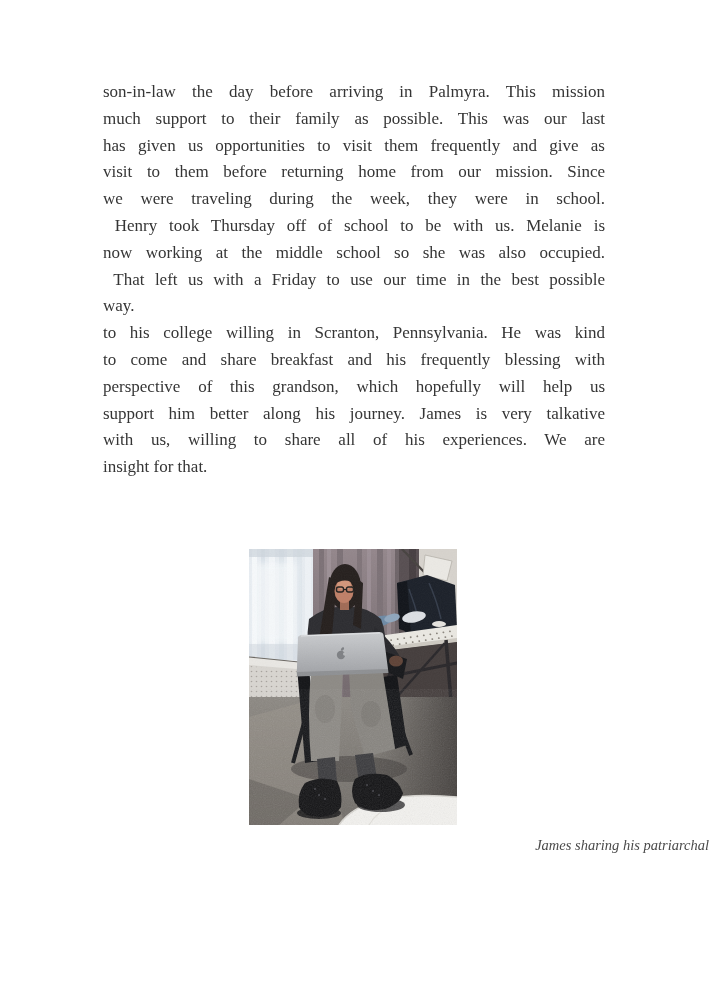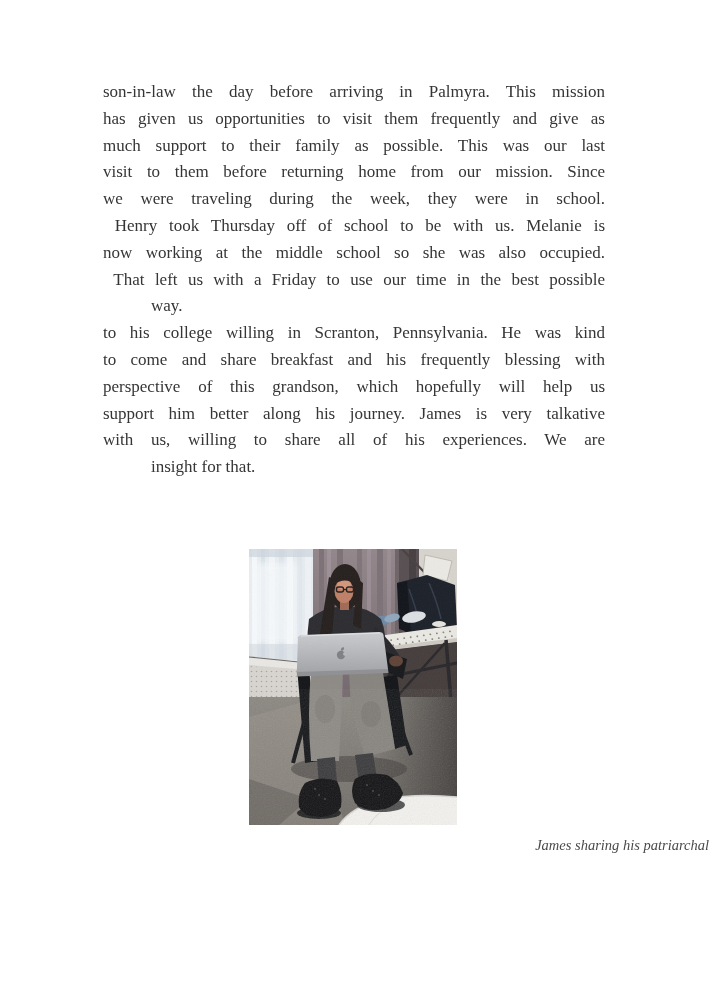--- a/index.html
+++ b/index.html
@@ -23,21 +23,20 @@
     color: #353535;
   }
   .tline {
     text-align: justify;
     text-align-last: justify;
     height: 26.8px;
     white-space: normal;
   }
   .tline-last {
     text-align-last: left;
-    margin-left: 48px;
   }
   .photo-figure {
     position: absolute;
     left: 249px;
     top: 549px;
     width: 208px;
     height: 276px;
   }
   .photo-figure svg { display: block; }
   .caption {
@@ -62,22 +61,22 @@
   }
 </style>
 </head>
 <body>
 
 <div class="page">
 
   <div class="body-text">
     <div class="paragraph">
         <div class="tline">son-in-law the day before arriving in Palmyra.  This mission</div>
+        <div class="tline">much support to their family as possible.  This was our last</div>
         <div class="tline">has given us opportunities to visit them frequently and give as</div>
-        <div class="tline">much support to their family as possible.  This was our last</div>
         <div class="tline">visit to them before returning home from our mission.  Since</div>
         <div class="tline">we were traveling during the week, they were in school.</div>
         <div class="tline">&nbsp;Henry took Thursday off of school to be with us.  Melanie is</div>
         <div class="tline">now working at the middle school so she was also occupied.</div>
         <div class="tline">&nbsp;That left us with a Friday to use our time in the best possible</div>
         <div class="tline tline-last">way.</div>
       </div>
     <div class="paragraph">
         <div class="tline">to his college willing in Scranton, Pennsylvania.  He was kind</div>
         <div class="tline">to come and share breakfast and  his frequently blessing with</div>

